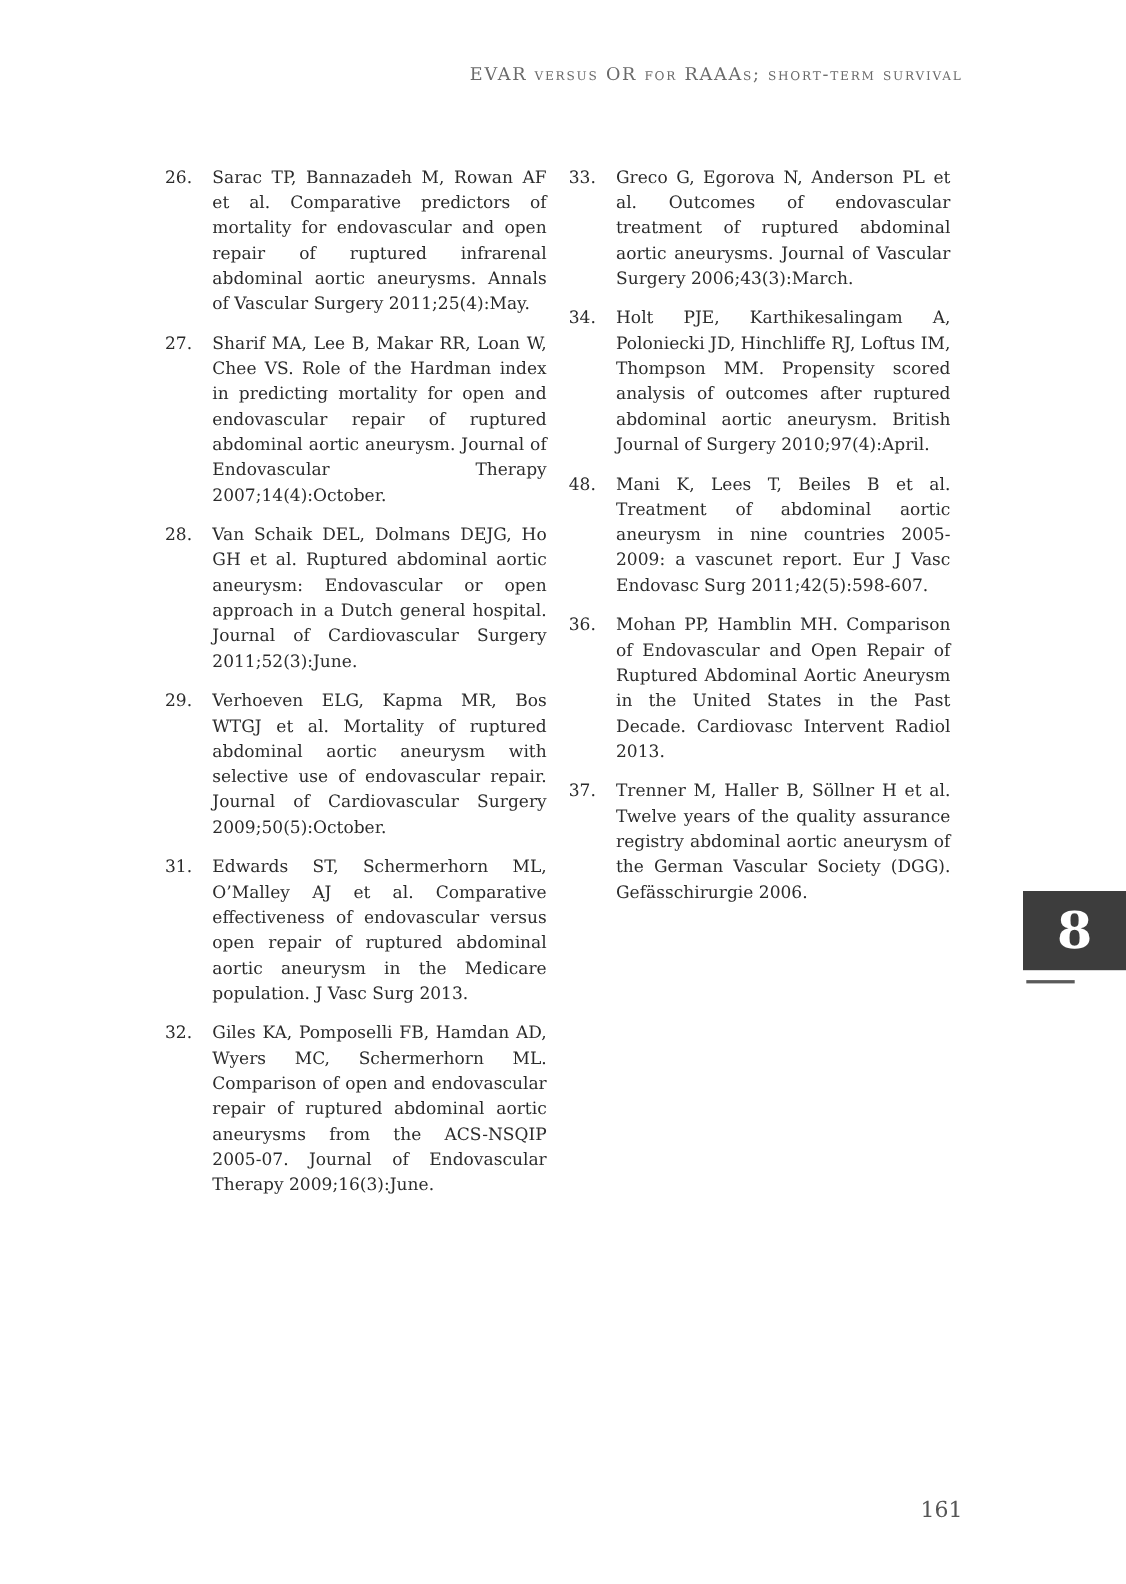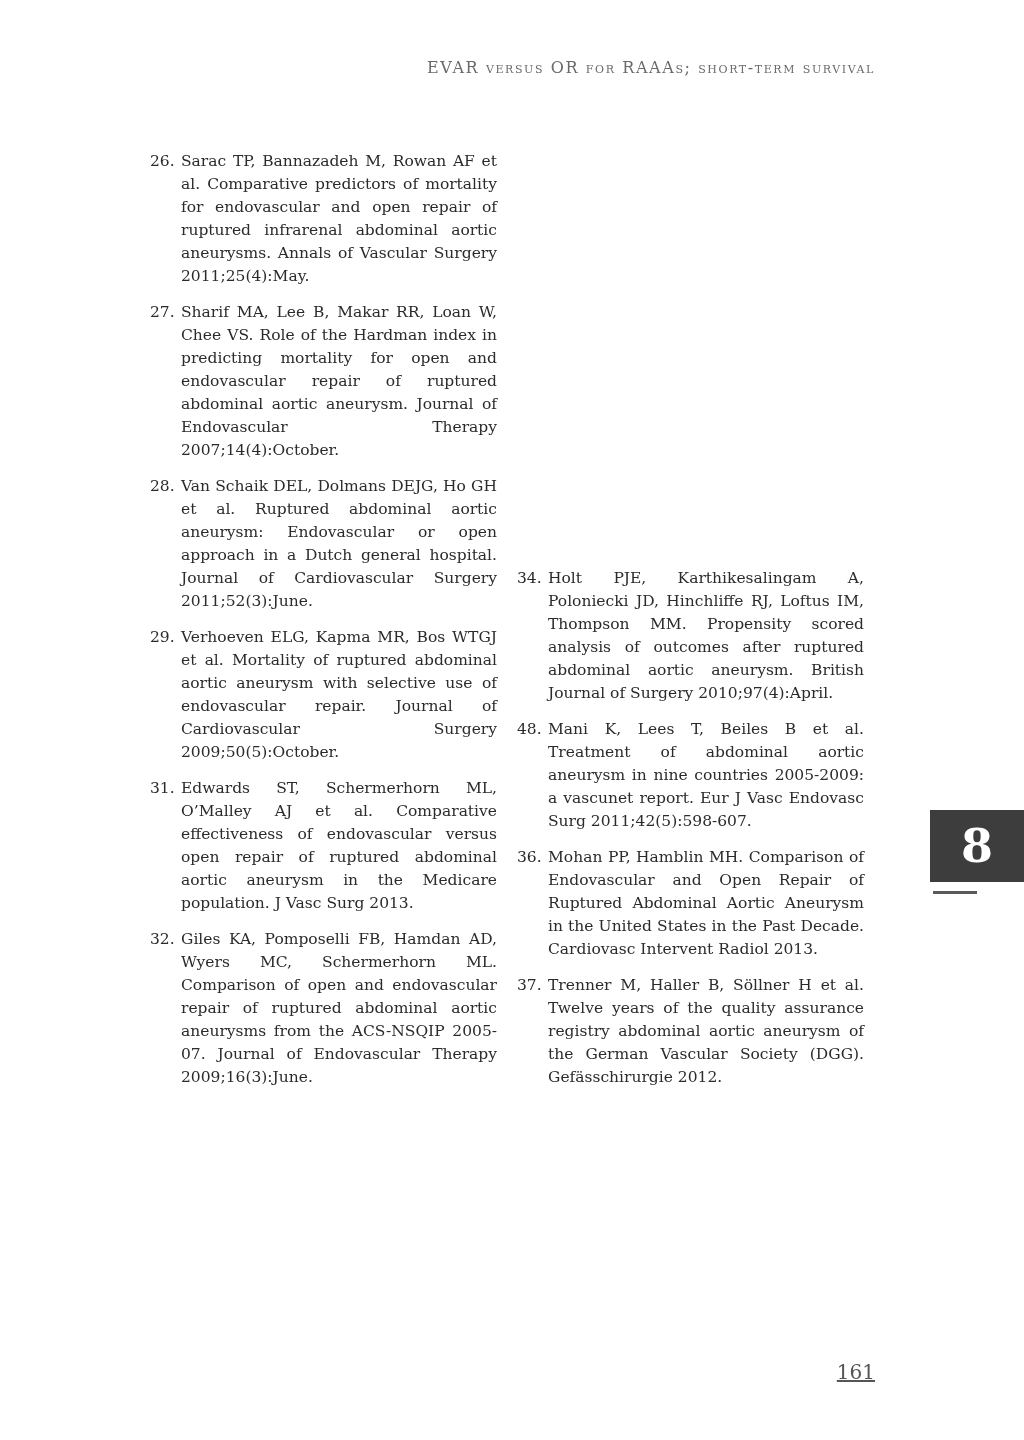--- a/index.html
+++ b/index.html
@@ -28,39 +28,39 @@
     font-size: 16px;
     color: #6a6a6a;
   }
   .columns {
     position: absolute;
     top: 150px;
     left: 150px;
     width: 726px;
     display: flex;
     gap: 20px;
-    align-items: flex-end;
   }
   .col {
     width: 347px;
   }
   .ref {
     display: flex;
     margin-bottom: 13px;
     font-size: 15.5px;
     line-height: 23px;
   }
   .ref-num {
     flex: 0 0 31px;
     text-align: left;
   }
   .ref-text {
     flex: 1;
     text-align: justify;
     text-justify: inter-word;
+    margin-left: 12px;
   }
   .chapter-tab {
     position: absolute;
     top: 810px;
     right: 0;
     width: 94px;
     height: 72px;
     background: #3d3d3d;
     display: flex;
     align-items: center;
@@ -82,21 +82,20 @@
     background: #5a5a5a;
   }
   .page-number {
     position: absolute;
     top: 1360px;
     left: 150px;
     width: 725px;
     text-align: right;
     font-size: 20px;
     color: #555555;
-    text-decoration: underline;
   }
 </style>
 </head>
 <body>
 
 <div class="page">
 
   <div class="running-header">EVAR versus OR for RAAAs; short-term survival</div>
 
   <div class="columns">
@@ -126,34 +125,38 @@
       <div class="ref">
         <span class="ref-num">32.</span>
         <span class="ref-text">Giles KA, Pomposelli FB, Hamdan AD, Wyers MC, Schermerhorn ML. Comparison of open and endovascular repair of ruptured abdominal aortic aneurysms from the ACS-NSQIP 2005-07. Journal of Endovascular Therapy 2009;16(3):June.</span>
       </div>
 
     </div>
 
     <div class="col">
 
       <div class="ref">
+        <span class="ref-num">33.</span>
+        <span class="ref-text">Greco G, Egorova N, Anderson PL et al. Outcomes of endovascular treatment of ruptured abdominal aortic aneurysms. Journal of Vascular Surgery 2006;43(3):March.</span>
+      </div>
+      <div class="ref">
         <span class="ref-num">34.</span>
         <span class="ref-text">Holt PJE, Karthikesalingam A, Poloniecki JD, Hinchliffe RJ, Loftus IM, Thompson MM. Propensity scored analysis of outcomes after ruptured abdominal aortic aneurysm. British Journal of Surgery 2010;97(4):April.</span>
       </div>
       <div class="ref">
         <span class="ref-num">48.</span>
         <span class="ref-text">Mani K, Lees T, Beiles B et al. Treatment of abdominal aortic aneurysm in nine countries 2005-2009: a vascunet report. Eur J Vasc Endovasc Surg 2011;42(5):598-607.</span>
       </div>
       <div class="ref">
         <span class="ref-num">36.</span>
         <span class="ref-text">Mohan PP, Hamblin MH. Comparison of Endovascular and Open Repair of Ruptured Abdominal Aortic Aneurysm in the United States in the Past Decade. Cardiovasc Intervent Radiol 2013.</span>
       </div>
       <div class="ref">
         <span class="ref-num">37.</span>
-        <span class="ref-text">Trenner M, Haller B, Söllner H et al. Twelve years of the quality assurance registry abdominal aortic aneurysm of the German Vascular Society (DGG). Gefässchirurgie 2012.</span>
+        <span class="ref-text">Trenner M, Haller B, Söllner H et al. Twelve years of the quality assurance registry abdominal aortic aneurysm of the German Vascular Society (DGG). Gefässchirurgie 2006.</span>
       </div>
 
     </div>
 
   </div>
 
   <div class="chapter-tab">
     <span class="chapter-number">8</span>
   </div>
   <div class="chapter-tab-underline"></div>

